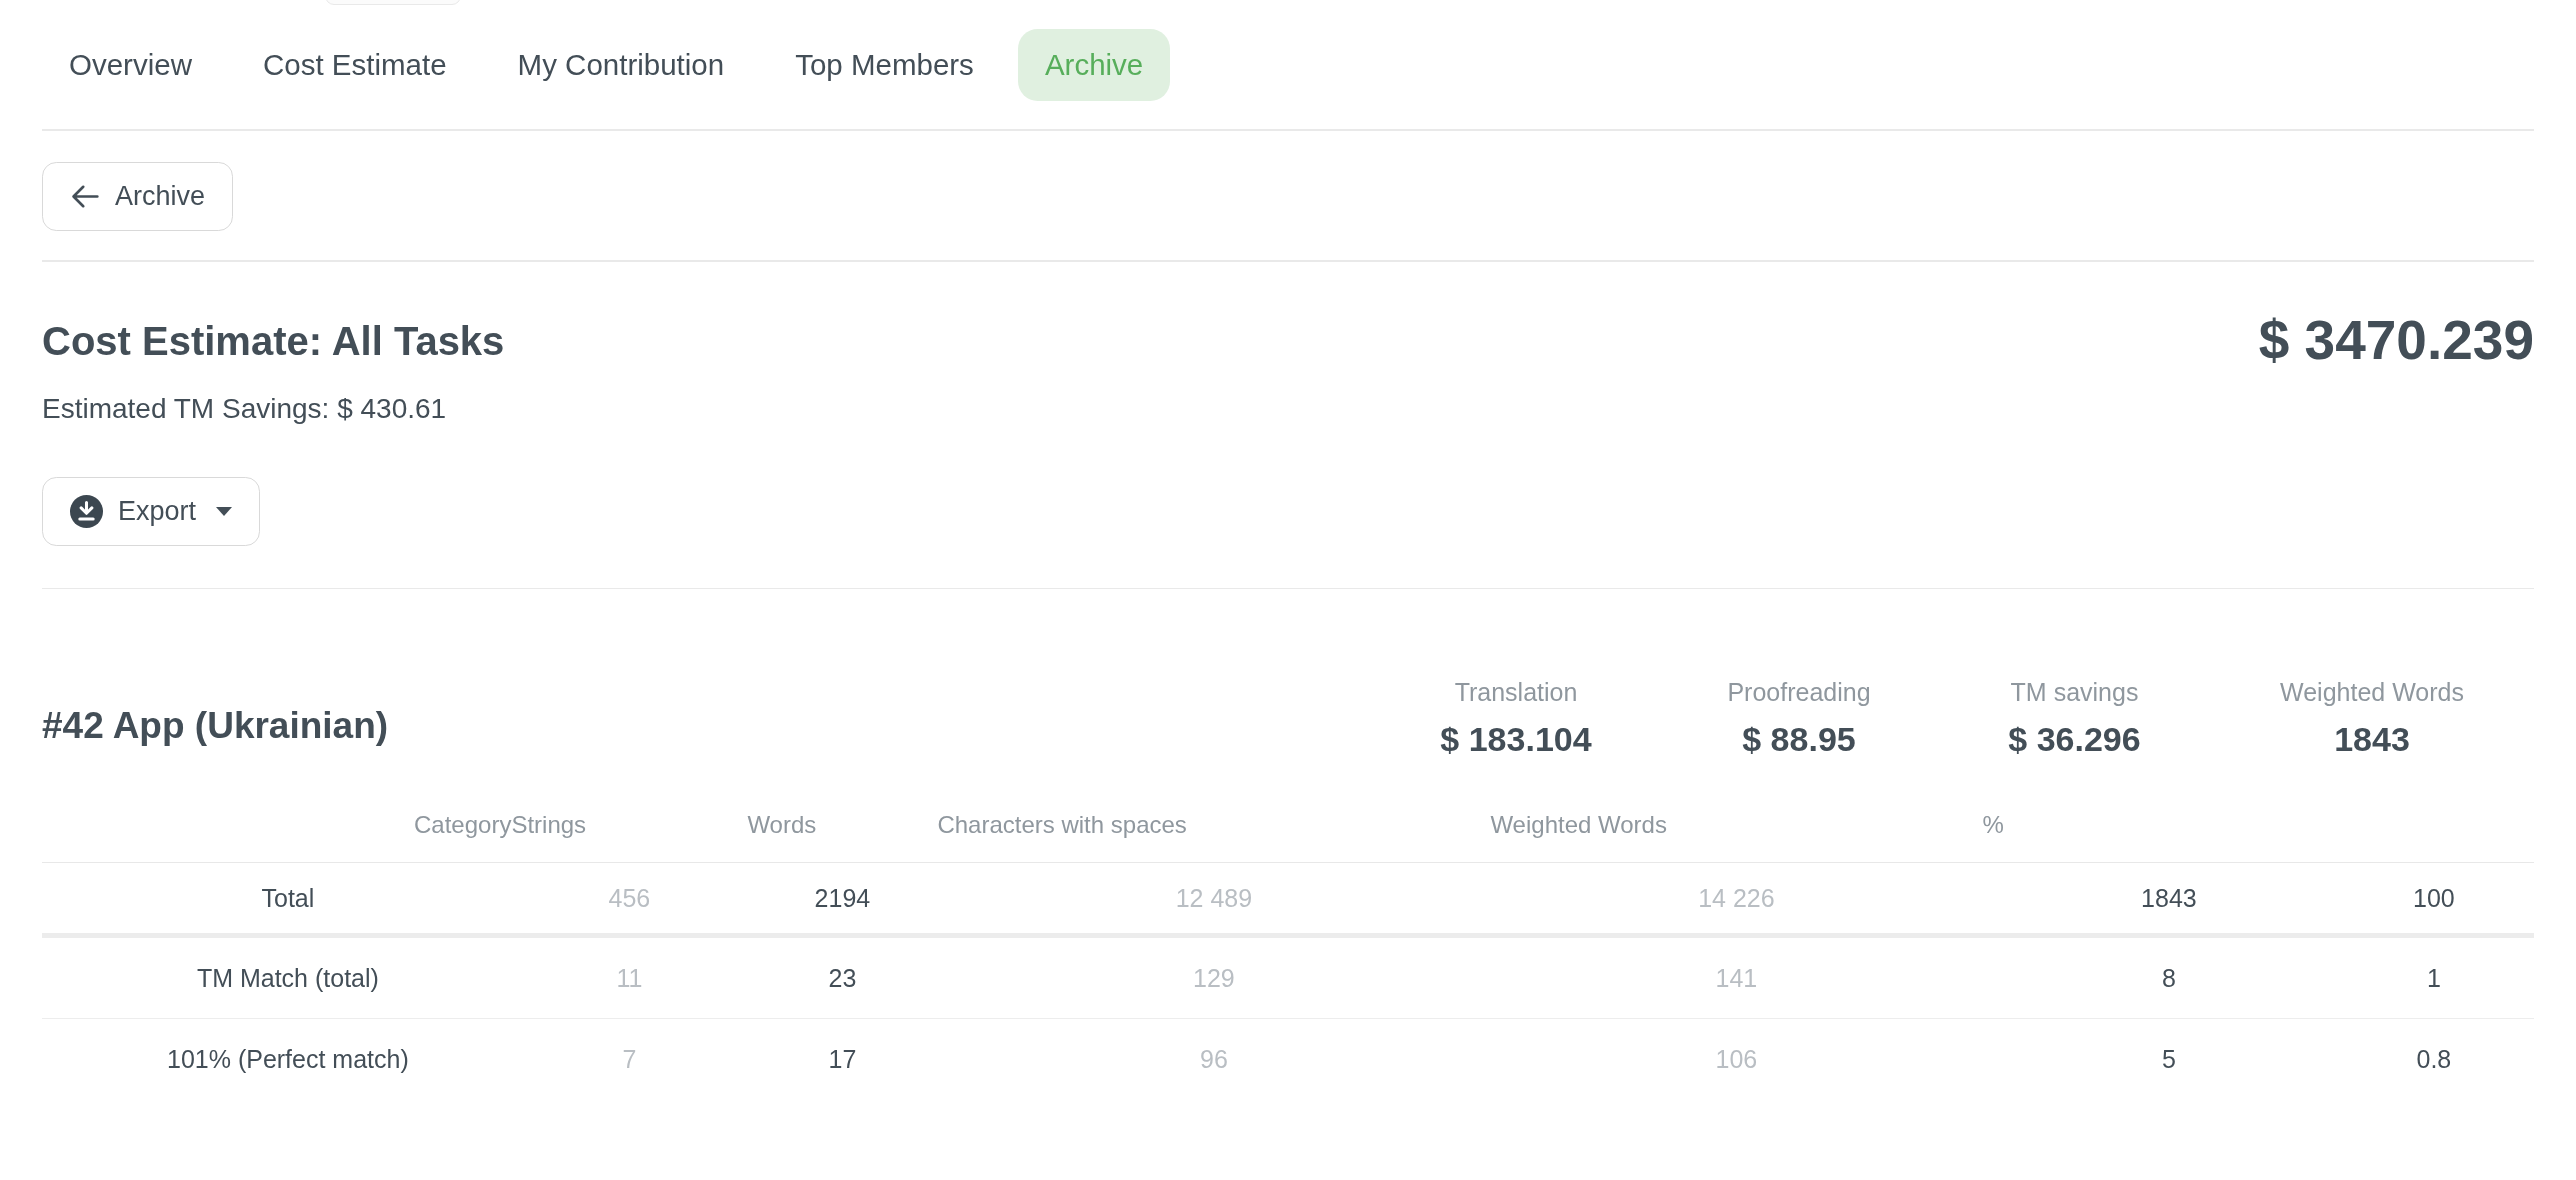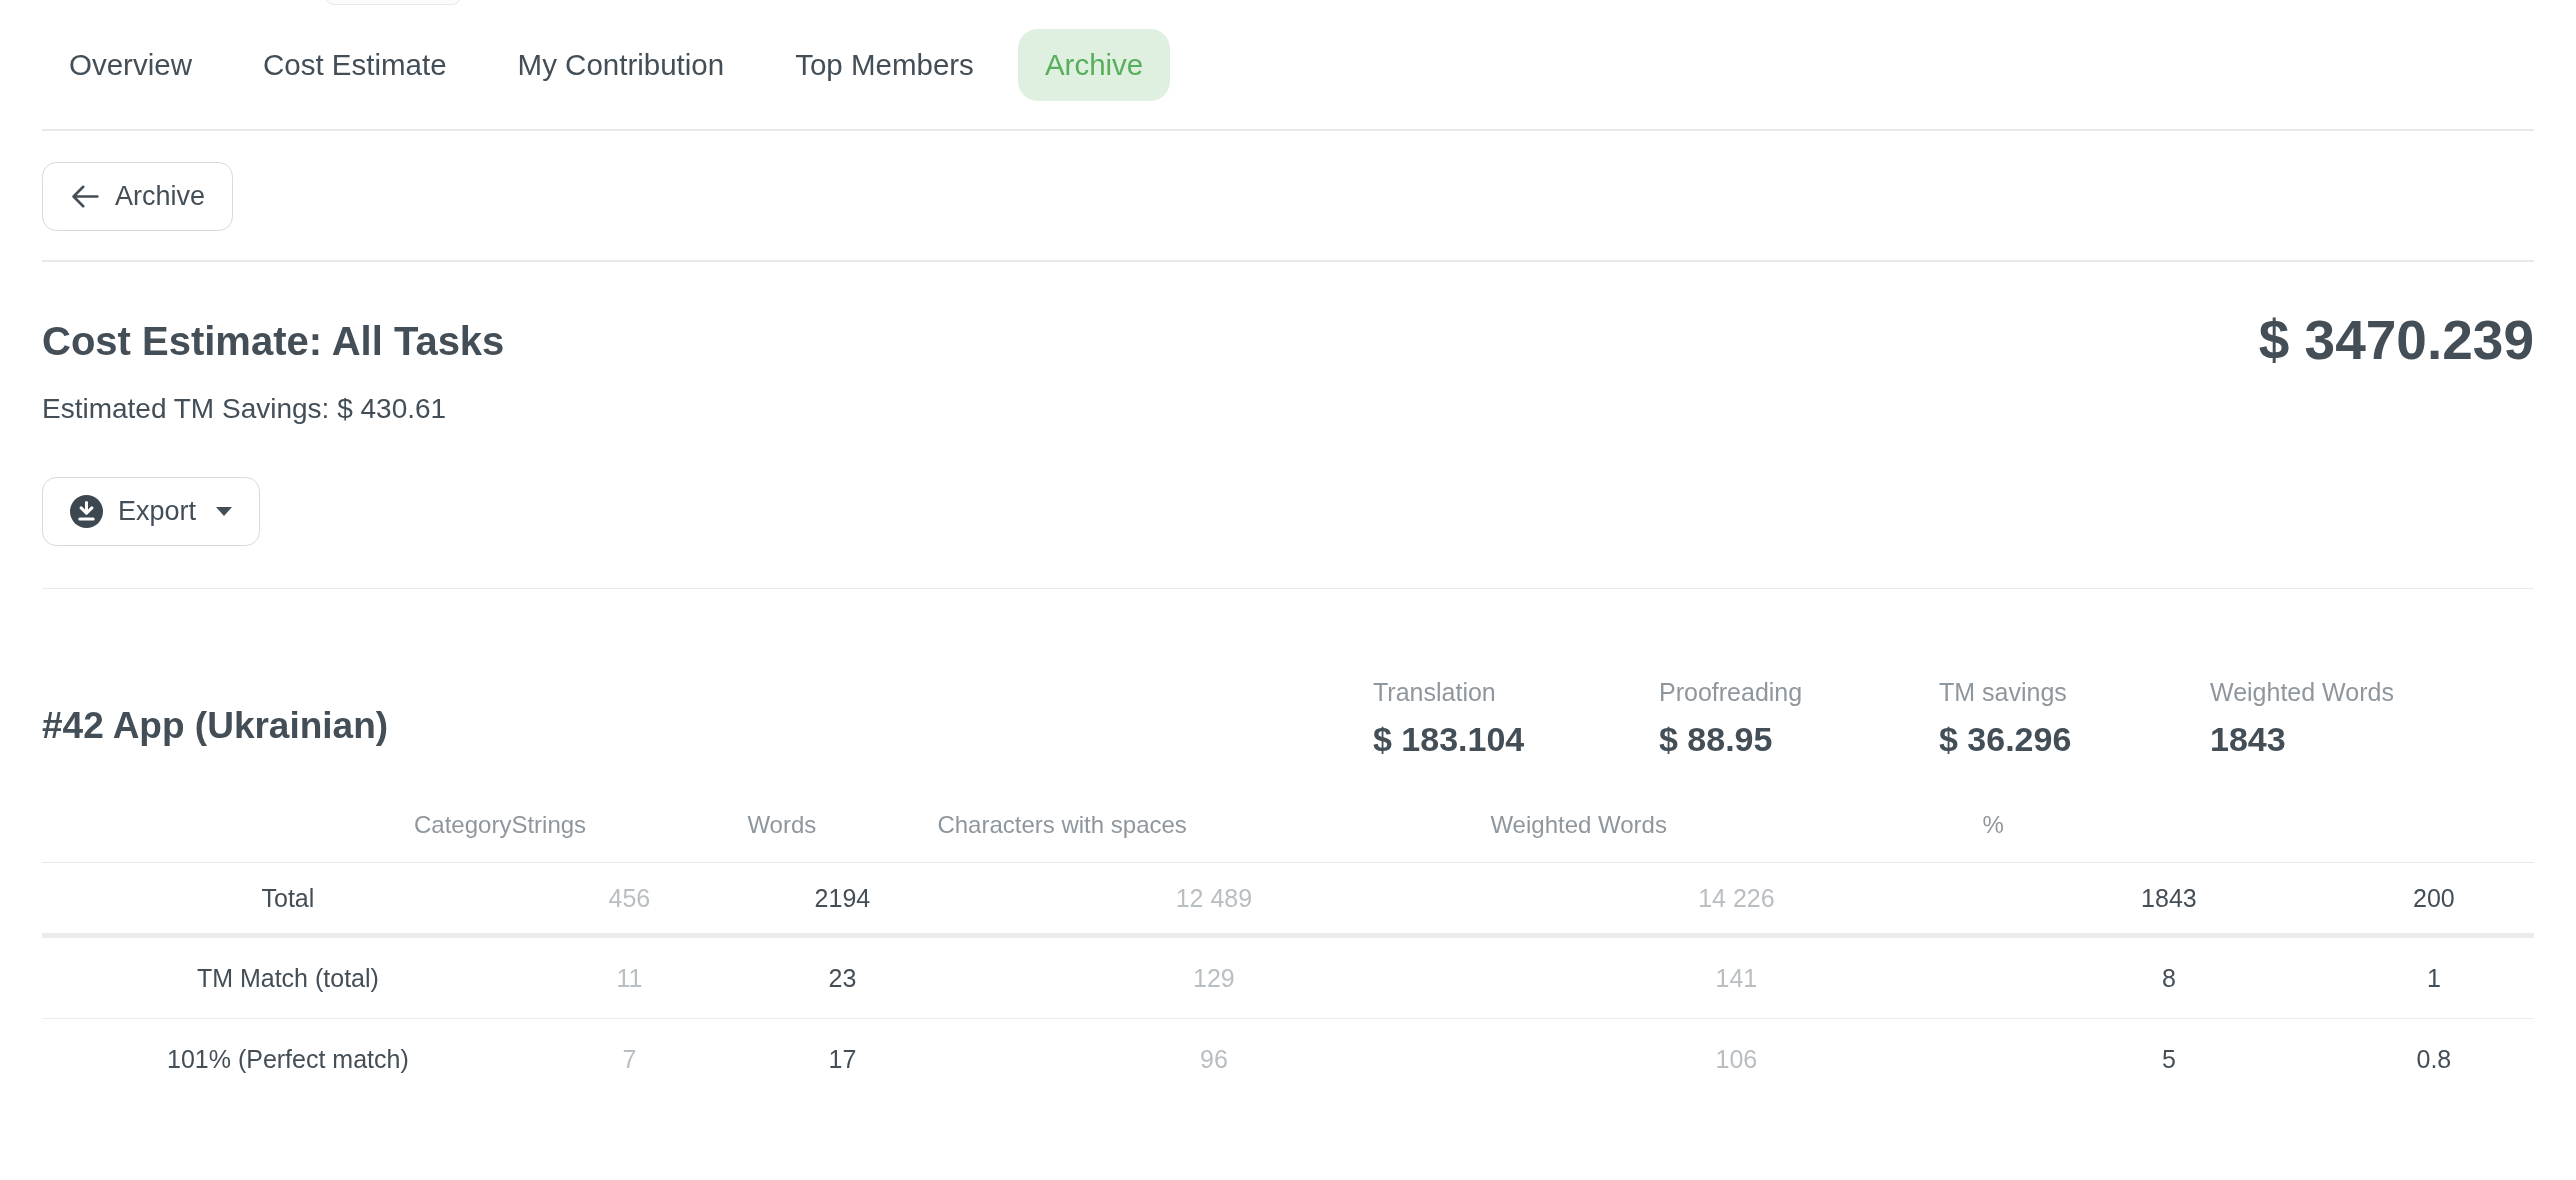--- a/index.html
+++ b/index.html
@@ -44,21 +44,21 @@
   .tm-line{margin-top:27px;font-size:28px;line-height:33px}
   .export-btn{margin-top:52px}
   .icon-circle{width:33px;height:33px;flex:none}
   .caret{width:0;height:0;border-left:8px solid transparent;border-right:8px solid transparent;
     border-top:9.8px solid var(--text-dark);margin-left:5.4px}
 
   
   .project{margin:88px 42px 0;display:flex;align-items:flex-end;justify-content:space-between}
   .project h2{margin:0 0 10.7px;font-size:37px;font-weight:700;line-height:44px}
   .stats{display:flex}
-  .stat{text-align:left}
+  .stat{text-align:center}
   .stat:nth-child(1){width:286px}
   .stat:nth-child(2){width:280px}
   .stat:nth-child(3){width:271px}
   .stat:nth-child(4){width:324px}
   .stat .lbl{font-size:25px;line-height:30px;color:var(--text-gray)}
   .stat .val{font-size:34px;font-weight:700;line-height:39px;margin-top:12.5px}
 
   
   .table{margin:39px 42px 0}
   .grid{display:grid;grid-template-columns:447px 236px 190px 553px 492px 373px 157px;padding:0 22.4px}
@@ -150,21 +150,21 @@
       <div class="th">%</div>
     </div>
   <div>
       <div class="grid tr total">
         <div class="td">Total</div>
         <div class="td muted">456</div>
         <div class="td">2194</div>
         <div class="td muted">12 489</div>
         <div class="td muted">14 226</div>
         <div class="td">1843</div>
-        <div class="td">200</div>
+        <div class="td">100</div>
       </div>
       <div class="grid tr">
         <div class="td">TM Match (total)</div>
         <div class="td muted">11</div>
         <div class="td">23</div>
         <div class="td muted">129</div>
         <div class="td muted">141</div>
         <div class="td">8</div>
         <div class="td">1</div>
       </div>

